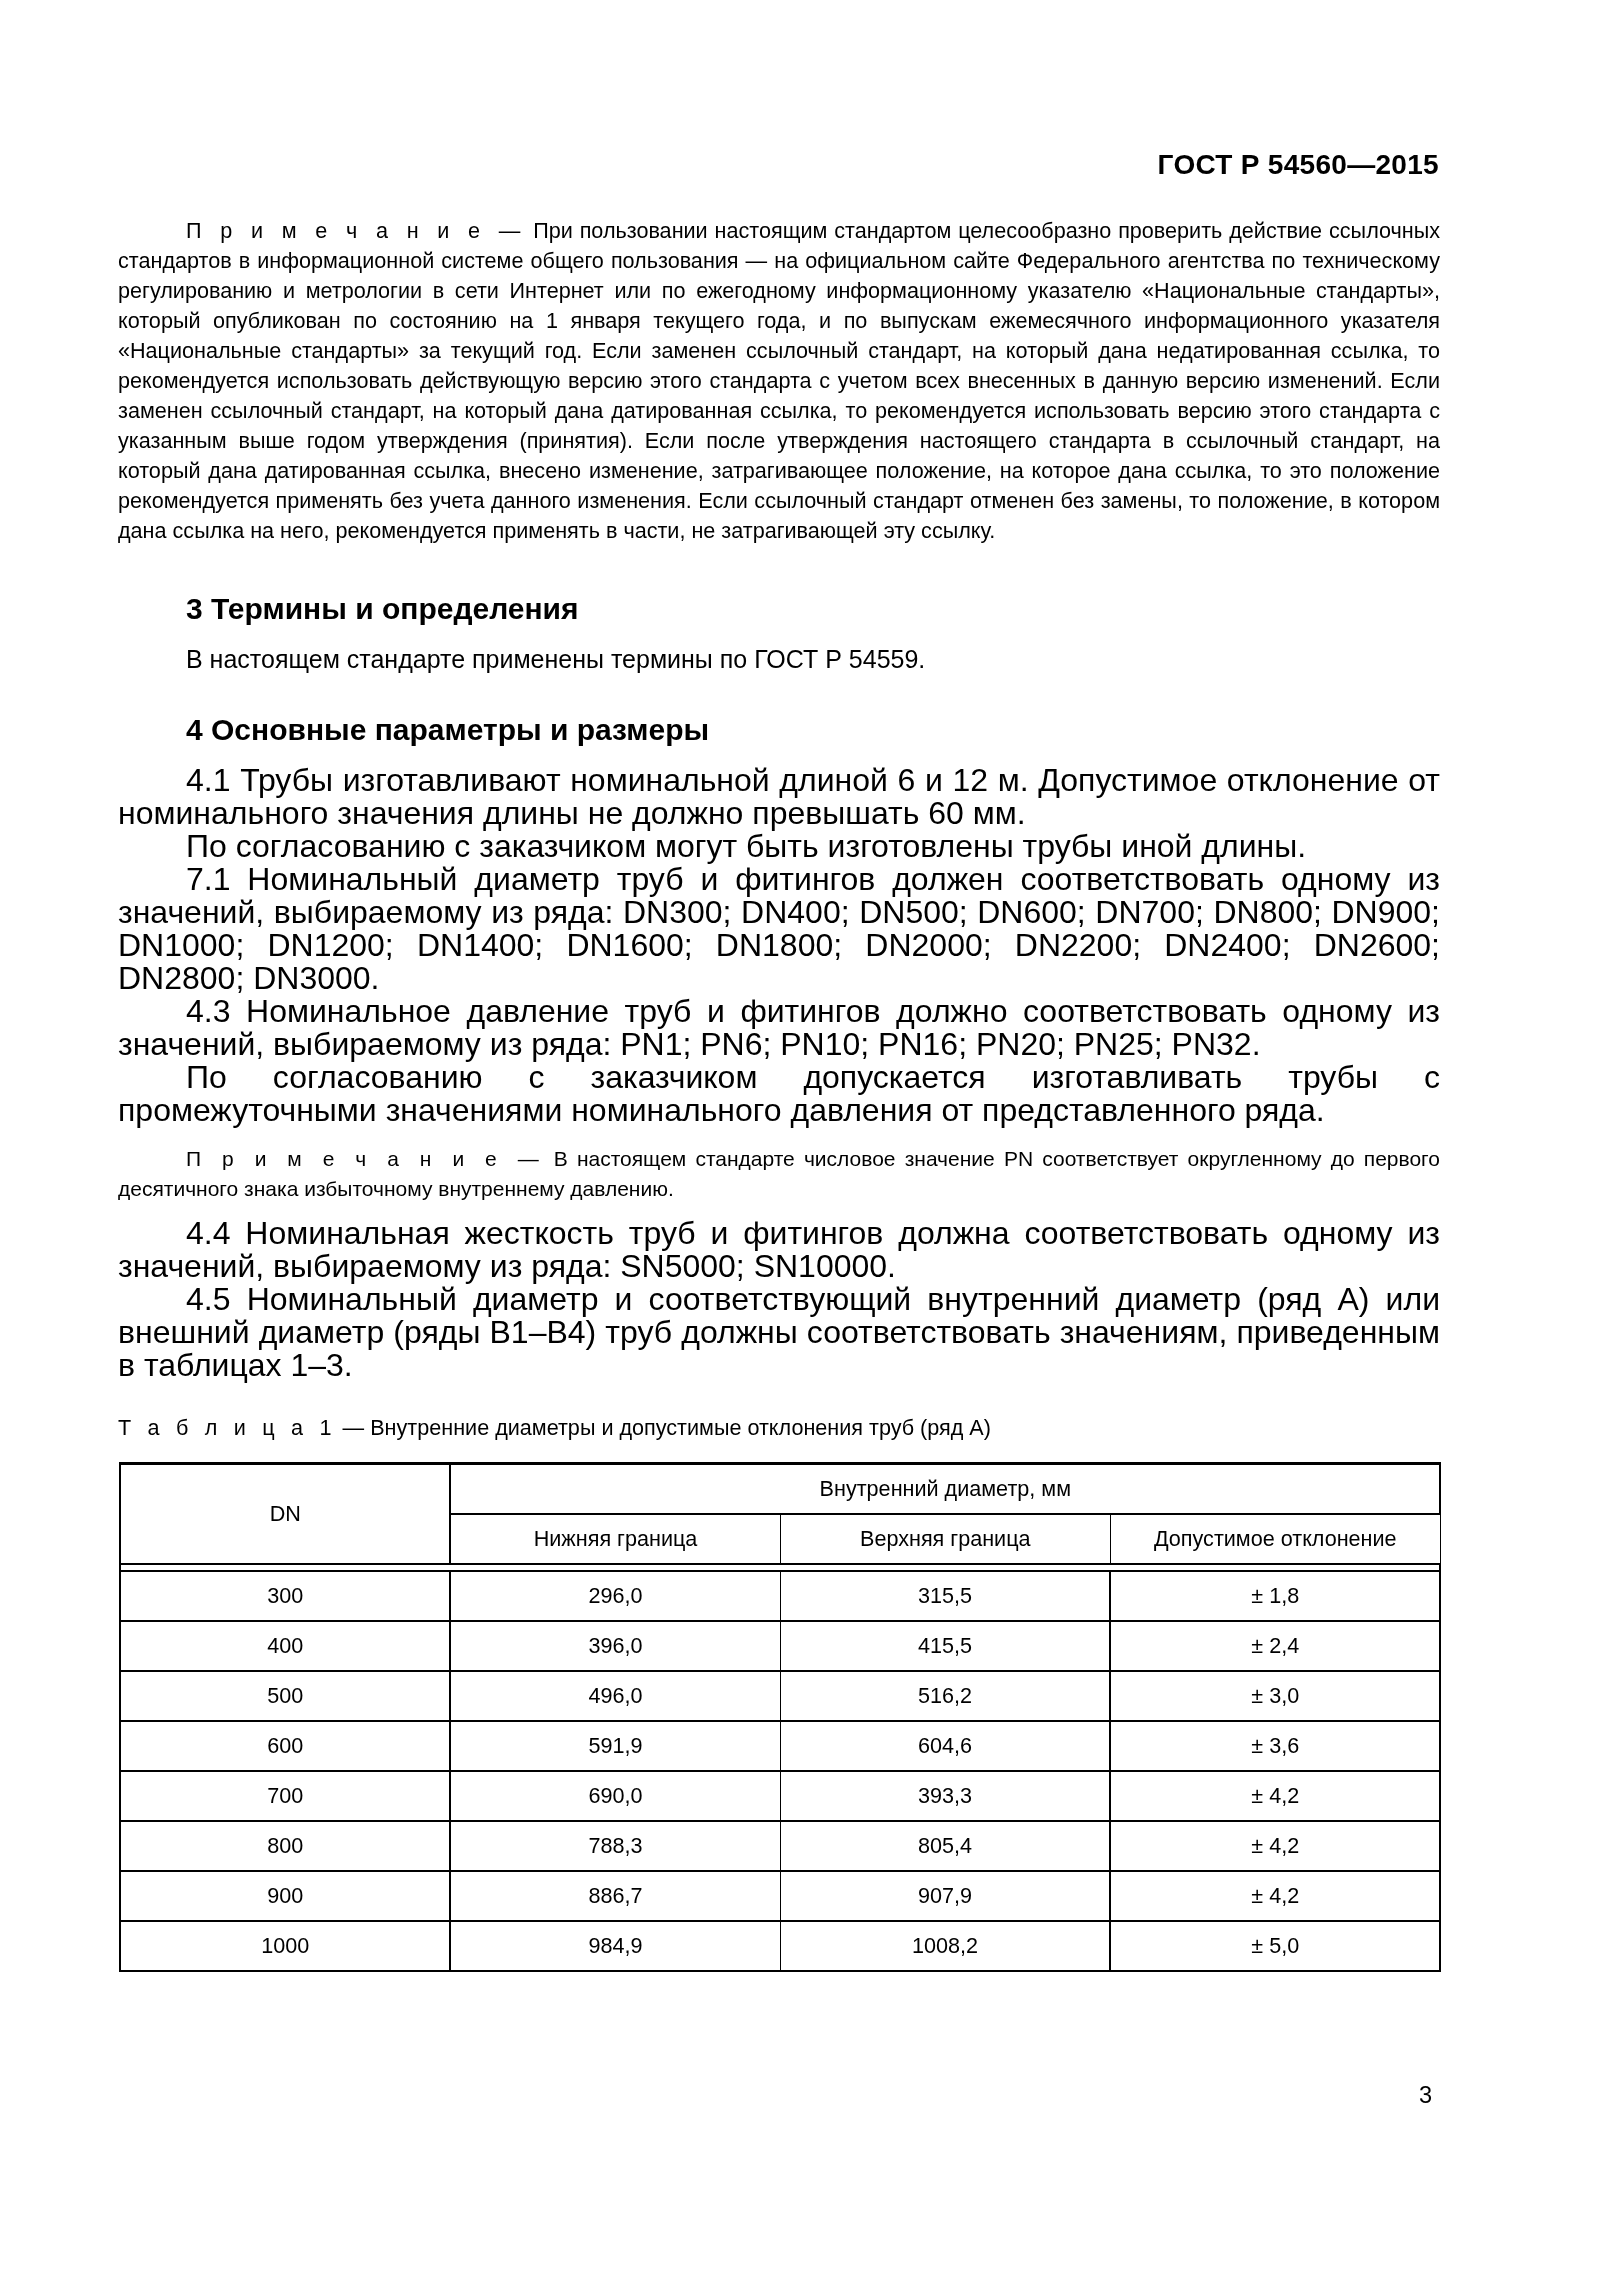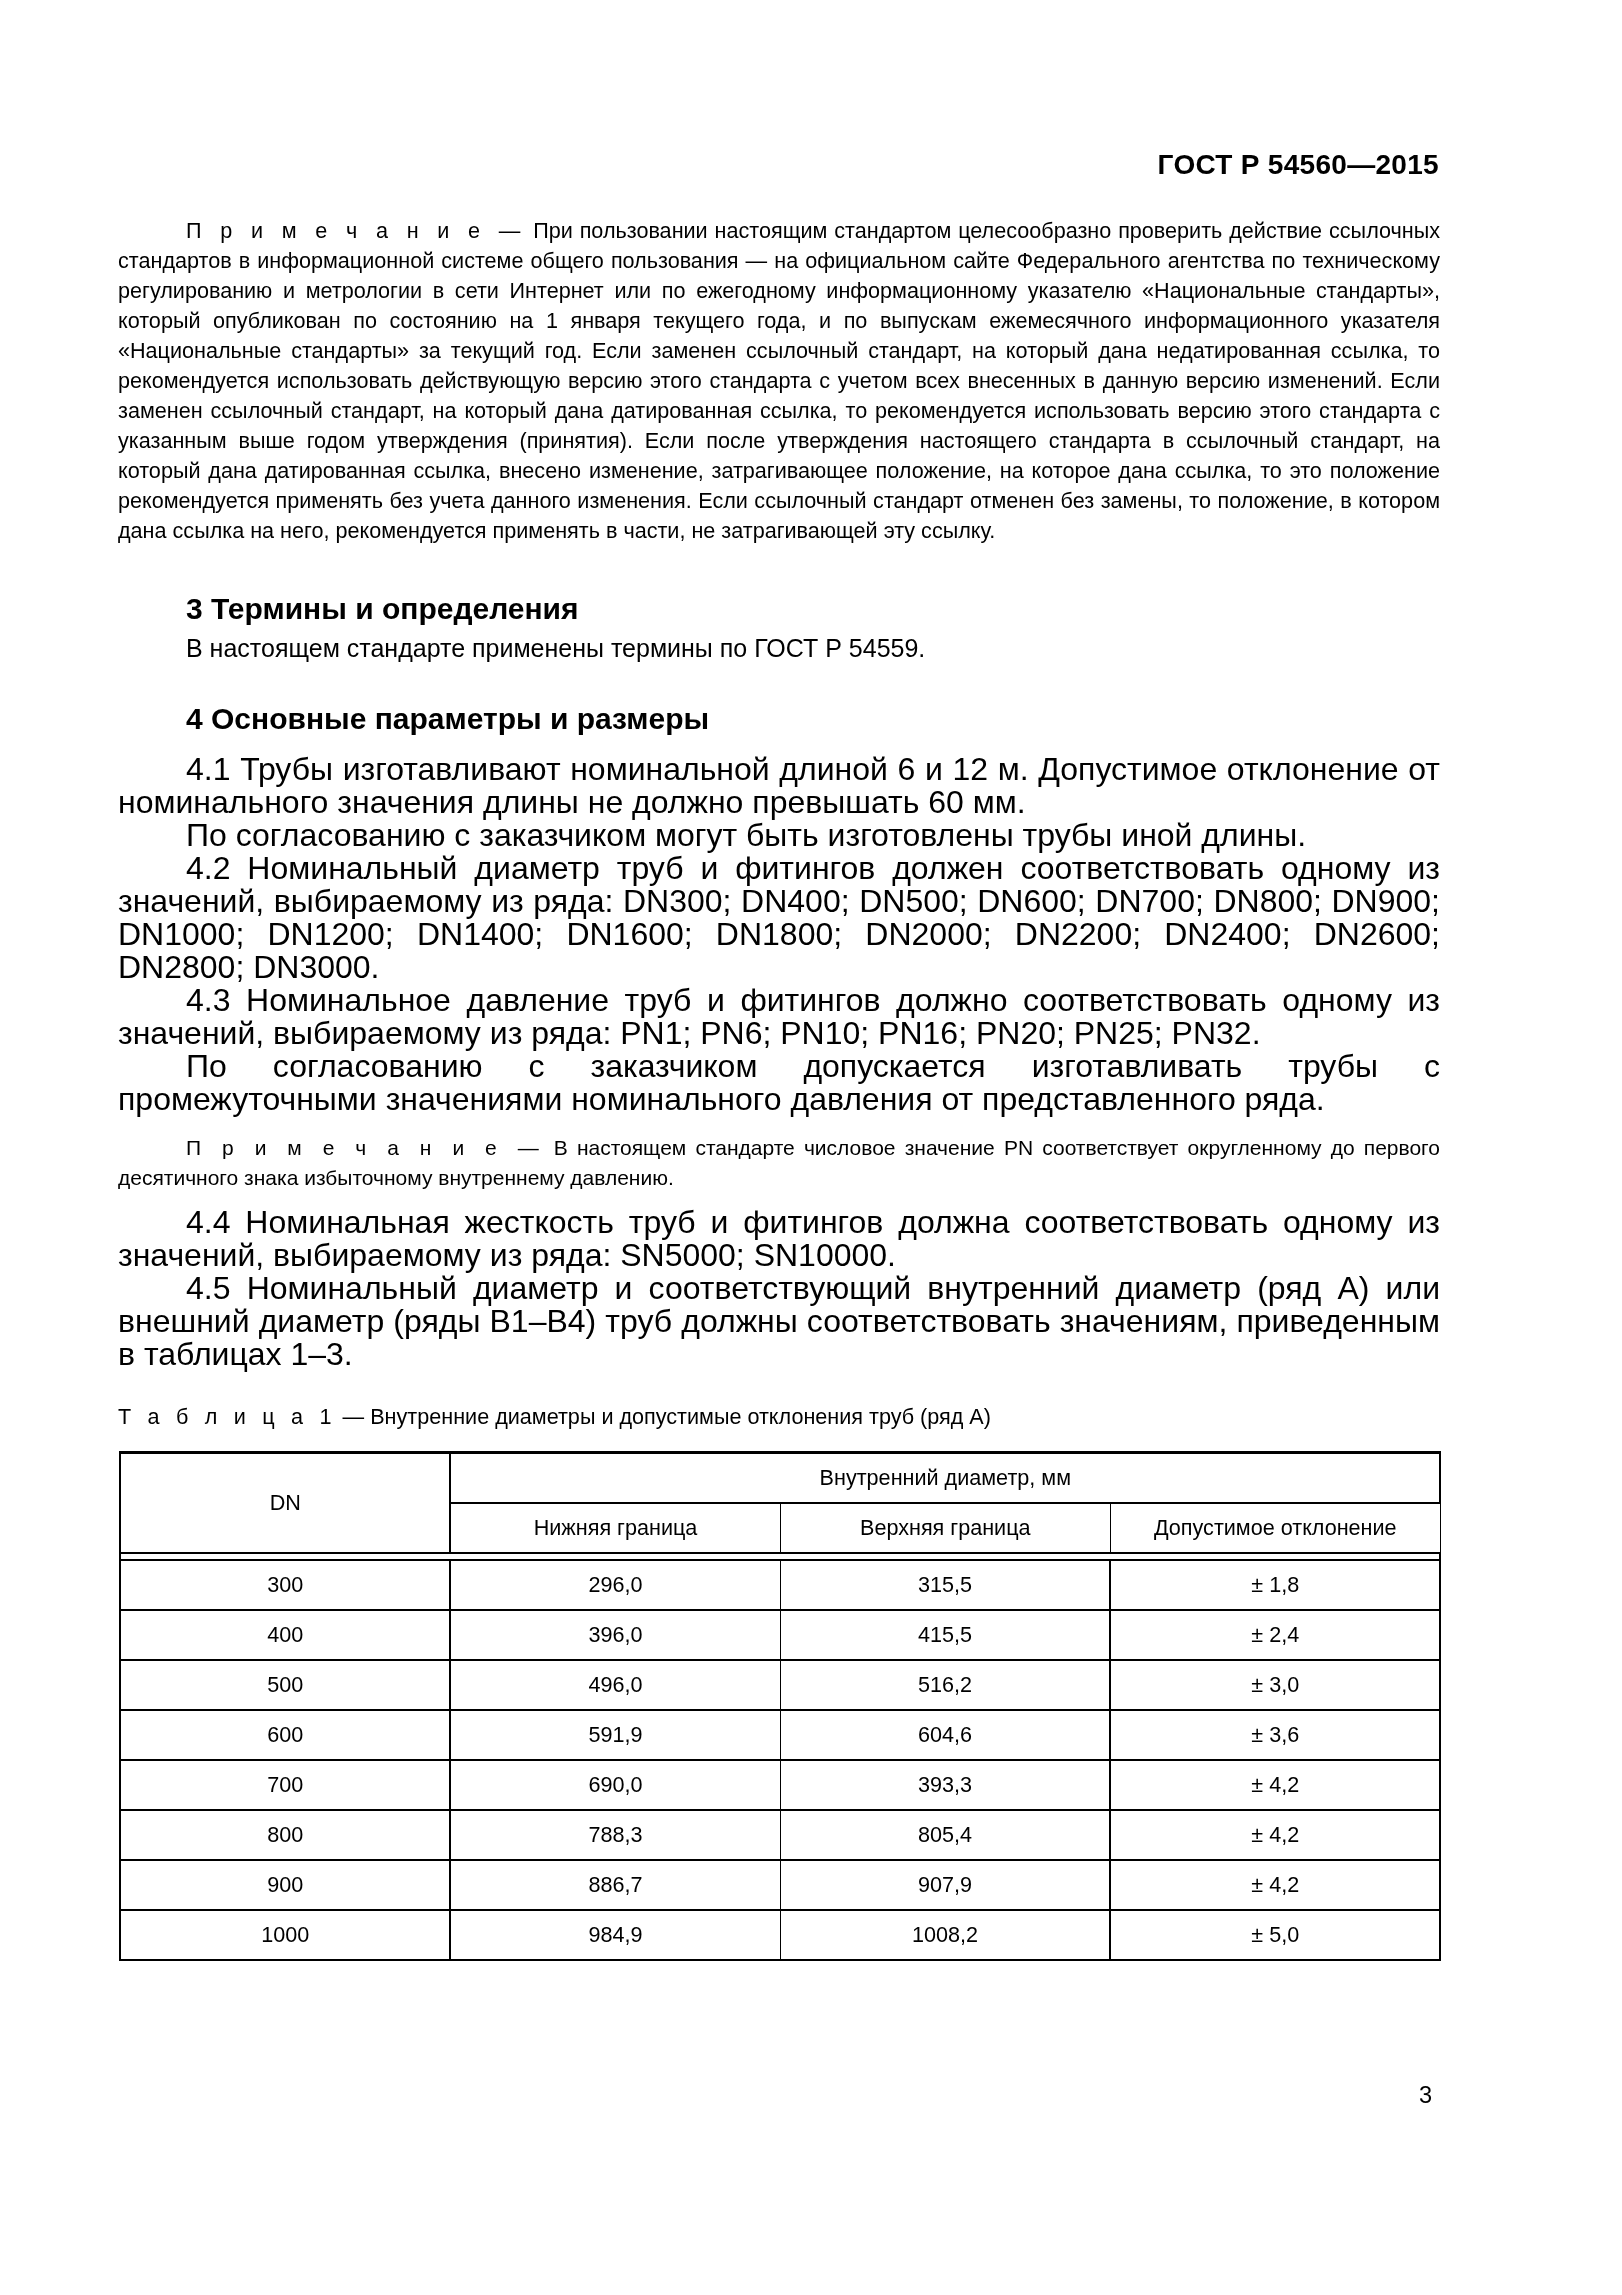--- a/index.html
+++ b/index.html
@@ -54,27 +54,27 @@
 </head>
 <body>
 
 <div class="page-header">ГОСТ Р 54560—2015</div>
 
 <div class="content">
 
   <p class="note-block"><span class="note-label">П р и м е ч а н и е —</span><span> При пользовании настоящим стандартом целесообразно проверить действие ссылочных стандартов в информационной системе общего пользования — на официальном сайте Федерального агентства по техническому регулированию и метрологии в сети Интернет или по ежегодному информационному указателю «Национальные стандарты», который опубликован по состоянию на 1 января текущего года, и по выпускам ежемесячного информационного указателя «Национальные стандарты» за текущий год. Если заменен ссылочный стандарт, на который дана недатированная ссылка, то рекомендуется использовать действующую версию этого стандарта с учетом всех внесенных в данную версию изменений. Если заменен ссылочный стандарт, на который дана датированная ссылка, то рекомендуется использовать версию этого стандарта с указанным выше годом утверждения (принятия). Если после утверждения настоящего стандарта в ссылочный стандарт, на который дана датированная ссылка, внесено изменение, затрагивающее положение, на которое дана ссылка, то это положение рекомендуется применять без учета данного изменения. Если ссылочный стандарт отменен без замены, то положение, в котором дана ссылка на него, рекомендуется применять в части, не затрагивающей эту ссылку.</span></p>
 
   <h2 class="section-title" style="margin-top:46px;">3 Термины и определения</h2>
-  <p class="body-plain" style="margin-top:6px;">В настоящем стандарте применены термины по ГОСТ Р 54559.</p>
+  <p class="body-plain" style="margin-top:17px;">В настоящем стандарте применены термины по ГОСТ Р 54559.</p>
 
   <h2 class="section-title" style="margin-top:37px;">4 Основные параметры и размеры</h2>
 
   <p class="body-text indent" style="margin-top:17px;">4.1 Трубы изготавливают номинальной длиной 6 и 12 м. Допустимое отклонение от номинального значения длины не должно превышать 60 мм.</p>
   <p class="body-text indent">По согласованию с заказчиком могут быть изготовлены трубы иной длины.</p>
-  <p class="body-text indent">4.2 Номинальный диаметр труб и фитингов должен соответствовать одному из значений, выбираемому из ряда: DN300; DN400; DN500; DN600; DN700; DN800; DN900; DN1000; DN1200; DN1400; DN1600; DN1800; DN2000; DN2200; DN2400; DN2600; DN2800; DN3000.</p>
+  <p class="body-text indent">7.1 Номинальный диаметр труб и фитингов должен соответствовать одному из значений, выбираемому из ряда: DN300; DN400; DN500; DN600; DN700; DN800; DN900; DN1000; DN1200; DN1400; DN1600; DN1800; DN2000; DN2200; DN2400; DN2600; DN2800; DN3000.</p>
   <p class="body-text indent">4.3 Номинальное давление труб и фитингов должно соответствовать одному из значений, выбираемому из ряда: PN1; PN6; PN10; PN16; PN20; PN25; PN32.</p>
   <p class="body-text indent">По согласованию с заказчиком допускается изготавливать трубы с промежуточными значениями номинального давления от представленного ряда.</p>
 
   <p class="note-small" style="margin-top:17px;"><span class="note-label">П р и м е ч а н и е —</span><span> В настоящем стандарте числовое значение PN соответствует округленному до первого десятичного знака избыточному внутреннему давлению.</span></p>
 
   <p class="body-text indent" style="margin-top:13px;">4.4 Номинальная жесткость труб и фитингов должна соответствовать одному из значений, выбираемому из ряда: SN5000; SN10000.</p>
   <p class="body-text indent">4.5 Номинальный диаметр и соответствующий внутренний диаметр (ряд А) или внешний диаметр (ряды В1–В4) труб должны соответствовать значениям, приведенным в таблицах 1–3.</p>
 
   <p class="table-caption" style="margin-top:33px; margin-bottom:21px;"><span class="caption-label">Т а б л и ц а  1</span><span> — Внутренние диаметры и допустимые отклонения труб (ряд А)</span></p>
 

